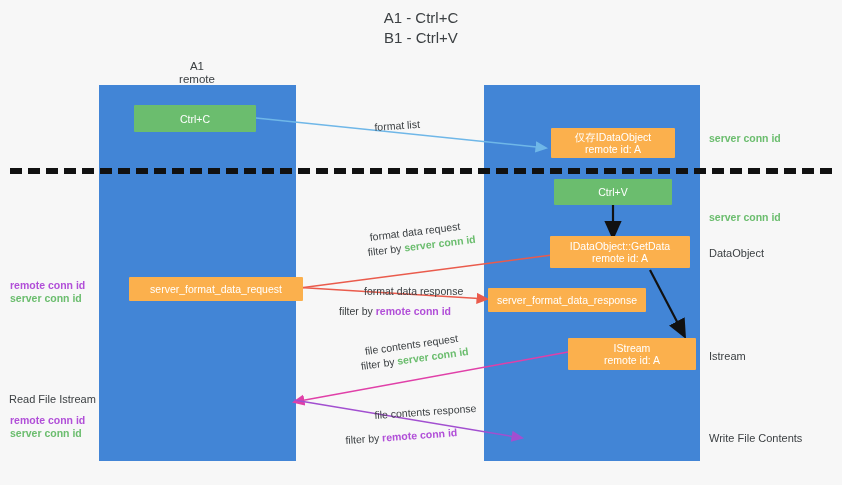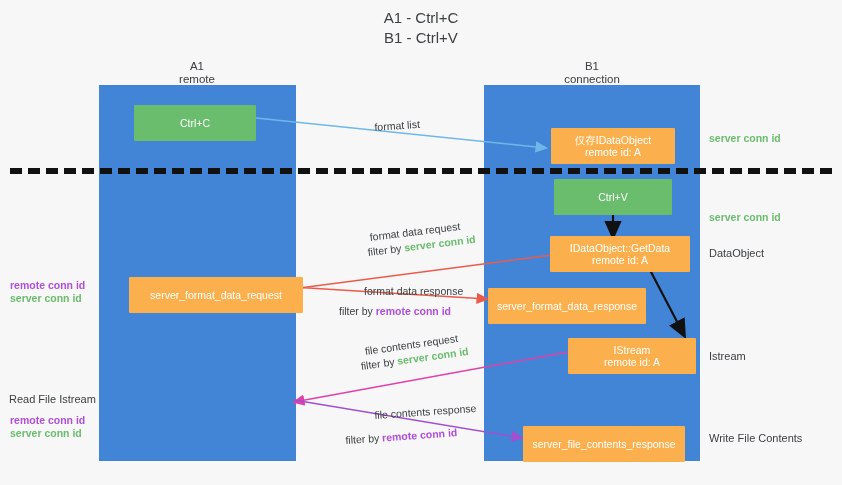--- a/index.html
+++ b/index.html
@@ -62,21 +62,21 @@
     box-sizing: border-box;
     display: flex;
     flex-direction: column;
     align-items: center;
     justify-content: center;
     text-align: center;
     color: #ffffff;
     font-size: 10.5px;
     line-height: 12px;
     border-radius: 1px;
-    padding: 18px 4px;
+    padding: 12px 4px;
     white-space: pre;
   }
   .node.green  { background: #6bbd6e; }
   .node.orange { background: #fbb martin; }
   .node.orange { background: #fbb04d; }
 
   
   .lbl {
     position: absolute;
     font-size: 10.5px;
@@ -109,22 +109,20 @@
 <div class="canvas">
 
   <div class="title">A1 - Ctrl+C
 B1 - Ctrl+V</div>
 
   <div class="lane" id="lane-a1"></div>
   <div class="lane" id="lane-b1"></div>
 
   <div class="lane-head" style="left:137px; top:60px; width:120px;">A1
 remote</div>
-  <div class="lane-head" style="left:532px; top:60px; width:120px;">B1
-connection</div>
 
   <svg class="wires" viewBox="0 0 842 485">
     <defs>
       <marker id="ah-blue" markerWidth="9" markerHeight="9" refX="7.5" refY="4" orient="auto">
         <path d="M0,0 L9,4 L0,8 z" fill="#6fb7e8"></path>
       </marker>
       <marker id="ah-red" markerWidth="9" markerHeight="9" refX="7.5" refY="4" orient="auto">
         <path d="M0,0 L9,4 L0,8 z" fill="#ea5b4c"></path>
       </marker>
       <marker id="ah-magenta" markerWidth="9" markerHeight="9" refX="7.5" refY="4" orient="auto">
@@ -166,21 +164,20 @@
 remote id: A</div>
 
   <div class="node orange" style="left:568px; top:338px; width:128px; height:32px;">IStream
 remote id: A</div>
 
   <div class="node orange" style="left:129px; top:277px; width:174px; height:24px;">server_format_data_request</div>
 
   <div class="node orange" style="left:488px; top:288px; width:158px; height:24px;">server_format_data_response</div>
 
 
-  <div class="node orange" style="left:523px; top:426px; width:162px; height:24px;">server_file_contents_response</div>
 
   <div class="lbl rot" style="left:374px; top:121px; transform: rotate(-4deg);">format list</div>
 
   <div class="lbl rot" style="left:369px; top:231px; transform: rotate(-7deg);">format data request</div>
   <div class="lbl rot" style="left:367px; top:246px; transform: rotate(-7deg);"><span>filter by </span><span class="inline-green">server conn id</span></div>
 
   <div class="lbl" style="left:364px; top:285px;">format data response</div>
   <div class="lbl" style="left:339px; top:305px; font-weight:bold;"><span style="font-weight:normal;">filter by </span><span class="inline-purple">remote conn id</span></div>
 
   <div class="lbl rot" style="left:364px; top:345px; transform: rotate(-8deg);">file contents request</div>

